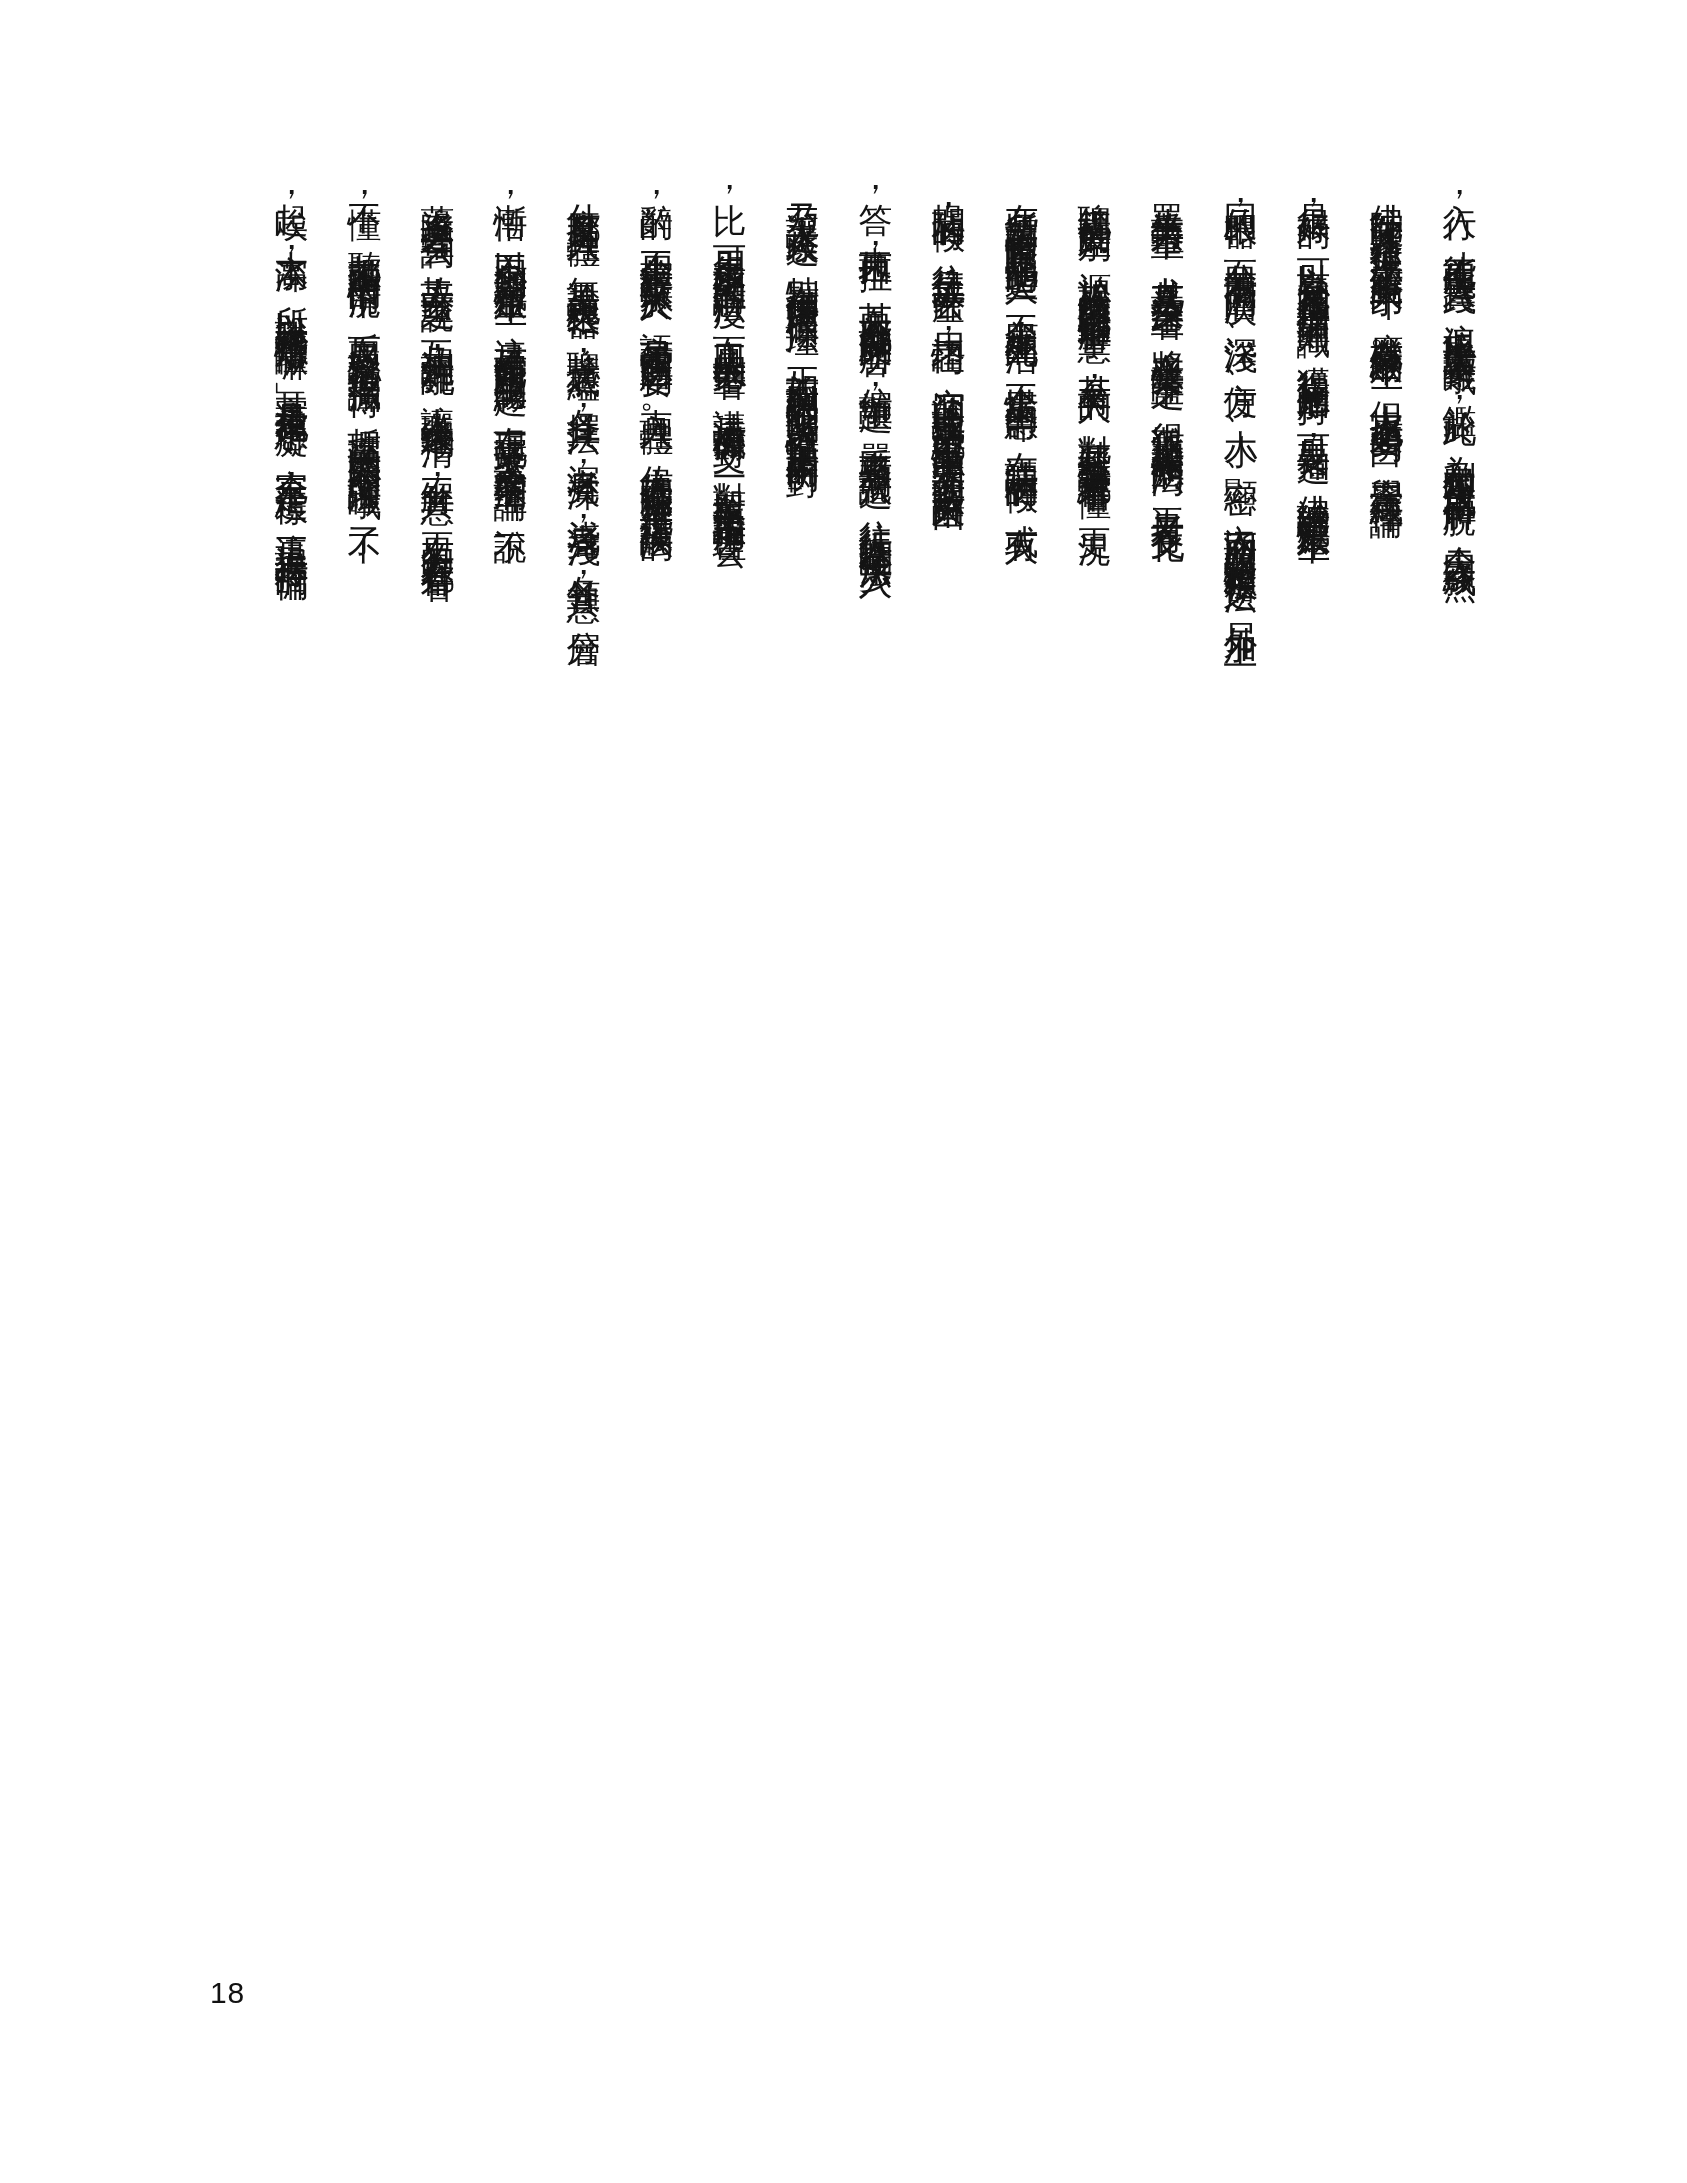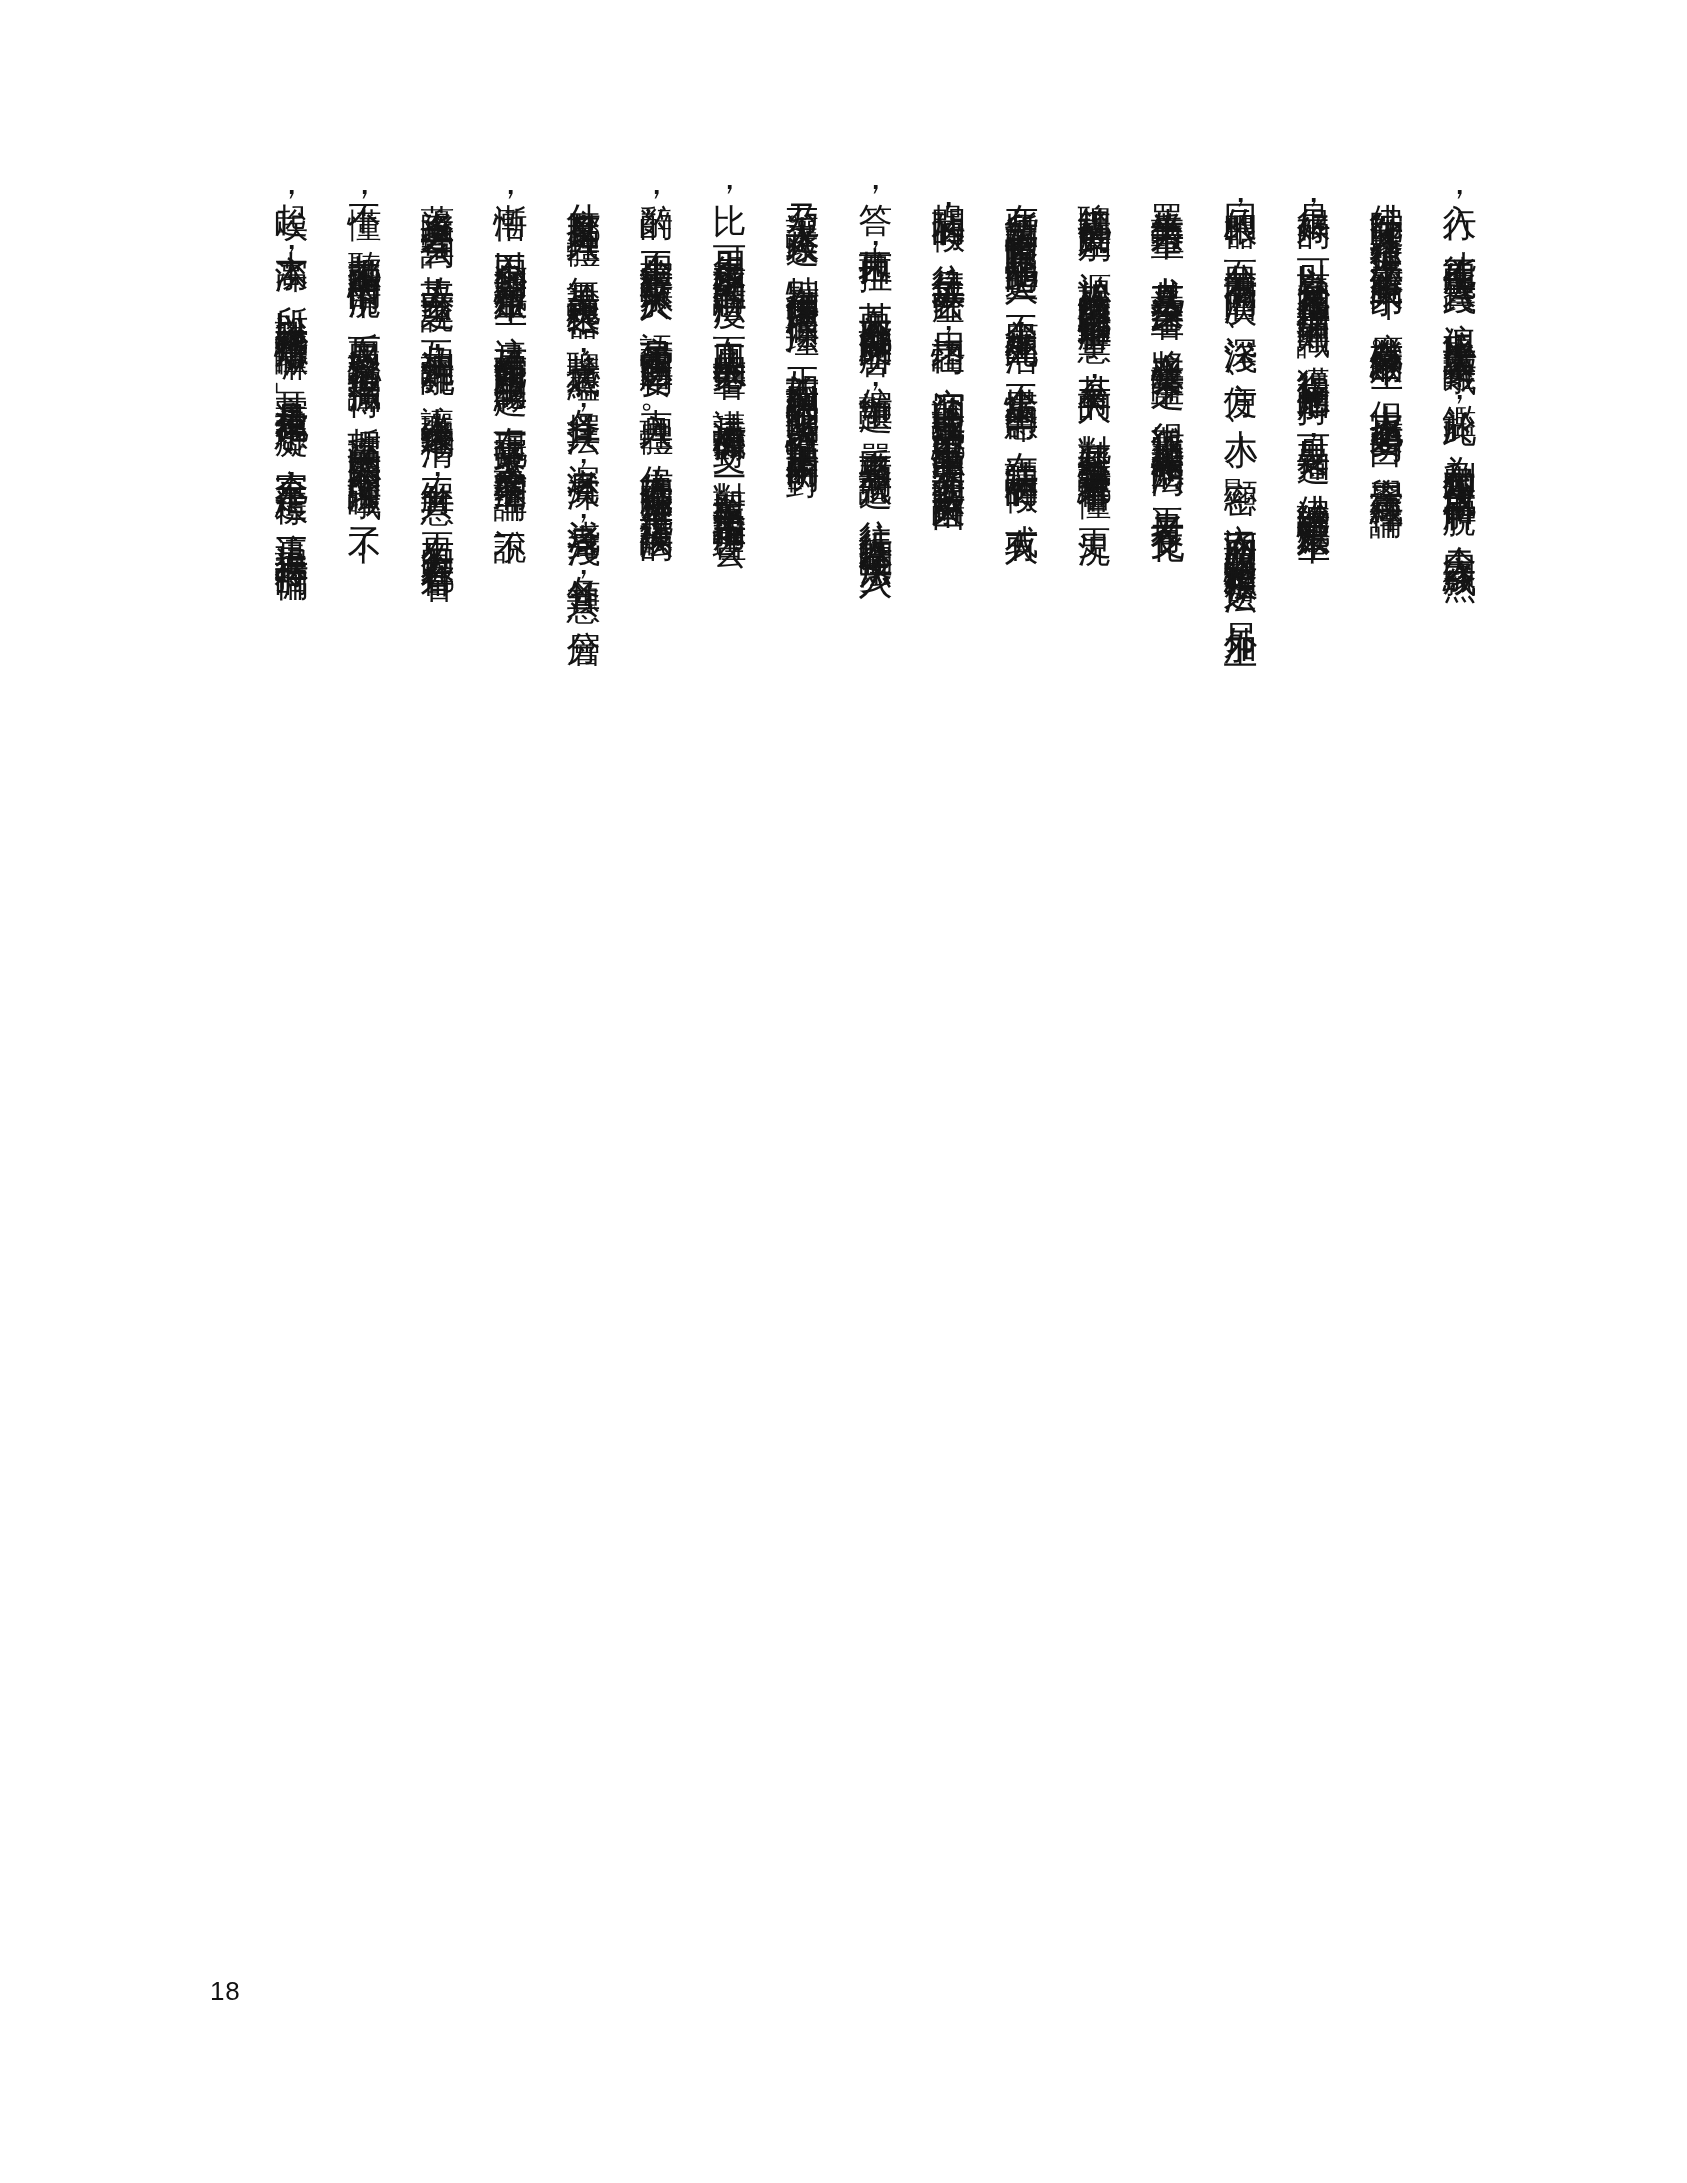--- a/index.html
+++ b/index.html
@@ -36,21 +36,21 @@
   .text-column {
     margin: 0;
     padding: 0;
     white-space: nowrap;
   }
   .page-number {
     position: absolute;
     left: 210px;
     top: 1976px;
     font-family: "Liberation Sans", sans-serif;
-    font-size: 26px;
+    font-size: 30px;
     color: #111111;
     letter-spacing: 0.7px;
   }
 </style>
 </head>
 <body>
 
 <div class="page">
 
   <div class="text-block">

